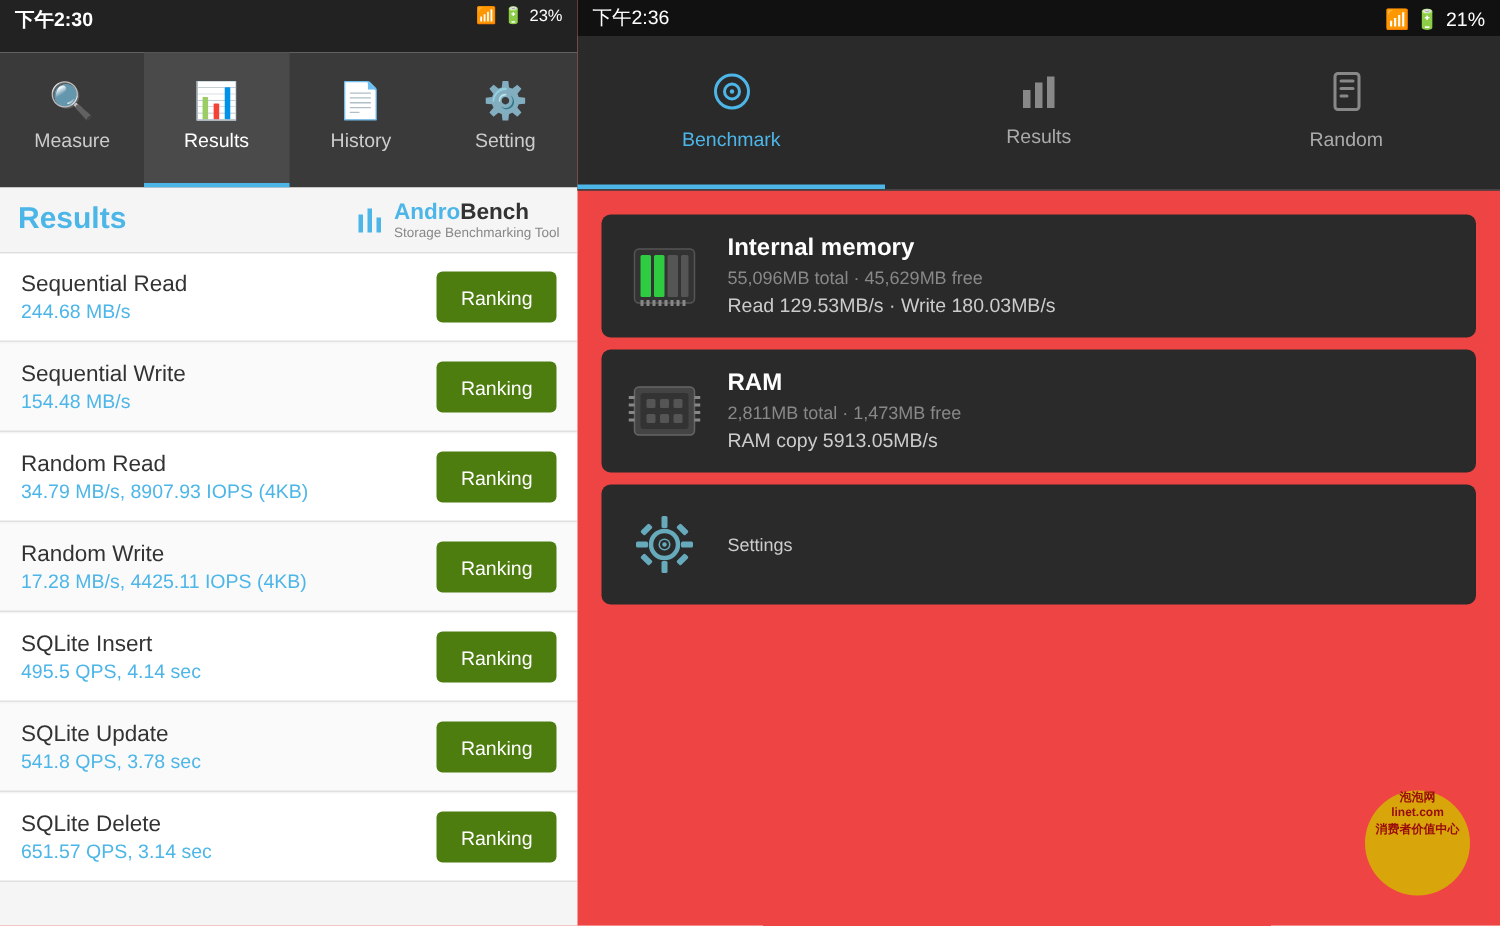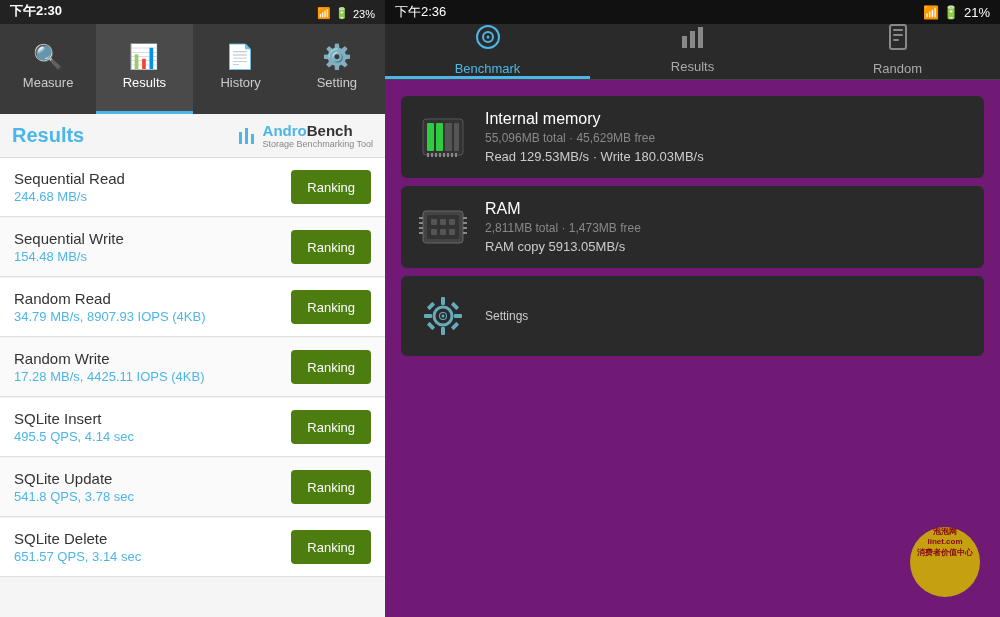--- a/index.html
+++ b/index.html
@@ -22,22 +22,22 @@
     }
 
     
     .status-bar-left {
       background: #222;
       color: #fff;
       font-size: 13px;
       padding: 4px 10px;
       display: flex;
       justify-content: space-between;
-      align-items: flex-end;
-      height: 24px;
+      align-items: flex-start;
+      height: 35px;
     }
     .status-bar-left .time { font-weight: bold; }
     .status-bar-left .icons { display: flex; align-items: center; gap: 4px; font-size: 11px; }
 
     
     .nav-tabs-left {
       background: #3a3a3a;
       display: flex;
       height: 90px;
     }
@@ -128,21 +128,21 @@
       padding: 8px 16px;
       font-size: 13px;
       cursor: pointer;
       white-space: nowrap;
     }
 
     
     .right-panel {
       width: 615px;
       height: 617px;
-      background: #701a75;
+      background: #ef4444;
       display: flex;
       flex-direction: column;
       flex-shrink: 0;
     }
 
     
     .status-bar-right {
       background: #111;
       color: #fff;
       font-size: 13px;
@@ -150,21 +150,21 @@
       display: flex;
       justify-content: space-between;
       align-items: center;
       height: 24px;
     }
 
     
     .nav-tabs-right {
       background: #2a2a2a;
       display: flex;
-      height: 56px;
+      height: 103px;
       border-bottom: 1px solid #444;
     }
     .nav-tab-right {
       flex: 1;
       display: flex;
       flex-direction: column;
       align-items: center;
       justify-content: center;
       color: #aaa;
       font-size: 13px;
@@ -204,21 +204,21 @@
       height: 52px;
       flex-shrink: 0;
       display: flex;
       align-items: center;
       justify-content: center;
     }
     .memory-details {}
     .memory-title {
       color: #fff;
       font-size: 16px;
-      font-weight: normal;
+      font-weight: bold;
     }
     .memory-sub {
       color: #888;
       font-size: 12px;
       margin-top: 3px;
     }
     .memory-stat {
       color: #ccc;
       font-size: 13px;
       margin-top: 4px;

